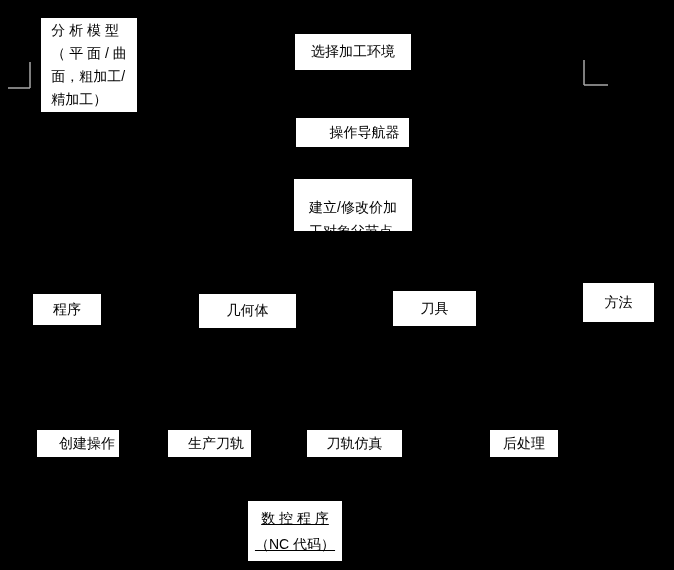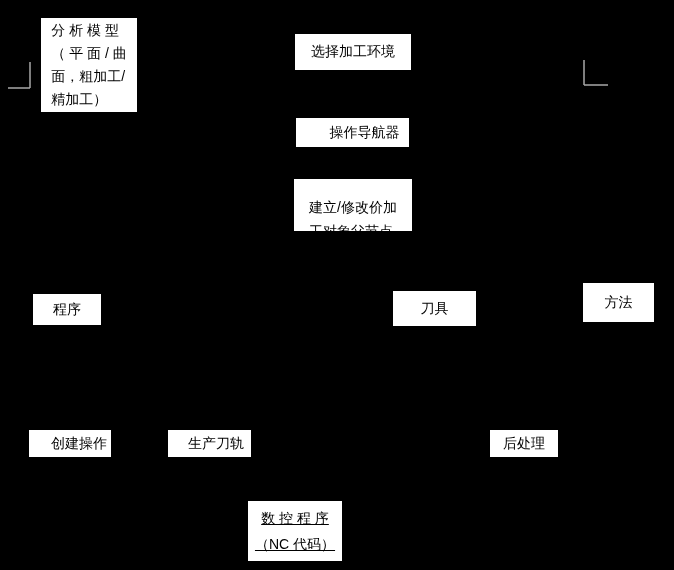--- a/index.html
+++ b/index.html
@@ -85,37 +85,43 @@
 
   <div class="node multi2" style="left:293px;top:178px;width:120px;height:54px;">
     <span class="lbl">建立/修改价加
 工对象父节点</span>
   </div>
 
   <div class="node center" style="left:32px;top:293px;width:70px;height:33px;">
     <span class="lbl">程序</span>
   </div>
 
+  <div class="node center" style="left:198px;top:293px;width:99px;height:36px;">
+    <span class="lbl">几何体</span>
+  </div>
 
   <div class="node center" style="left:582px;top:282px;width:73px;height:41px;">
     <span class="lbl">方法</span>
   </div>
 
   <div class="node center" style="left:392px;top:290px;width:85px;height:37px;">
     <span class="lbl">刀具</span>
   </div>
 
-  <div class="node center" style="left:28px;top:429px;width:84px;height:29px;padding-left:18px;">
+  <div class="node center" style="left:36px;top:429px;width:84px;height:29px;padding-left:18px;">
     <span class="lbl">创建操作</span>
   </div>
 
   <div class="node center" style="left:167px;top:429px;width:85px;height:29px;padding-left:13px;">
     <span class="lbl">生产刀轨</span>
   </div>
 
+  <div class="node center" style="left:306px;top:429px;width:97px;height:29px;">
+    <span class="lbl">刀轨仿真</span>
+  </div>
 
   <div class="node center" style="left:473px;top:429px;width:70px;height:29px;margin-left:16px;">
     <span class="lbl">后处理</span>
   </div>
 
   <div class="node multi-c" style="left:247px;top:500px;width:96px;height:62px;text-decoration:underline;">
     <span class="lbl">数 控 程 序
 （NC 代码）</span>
   </div>
 

